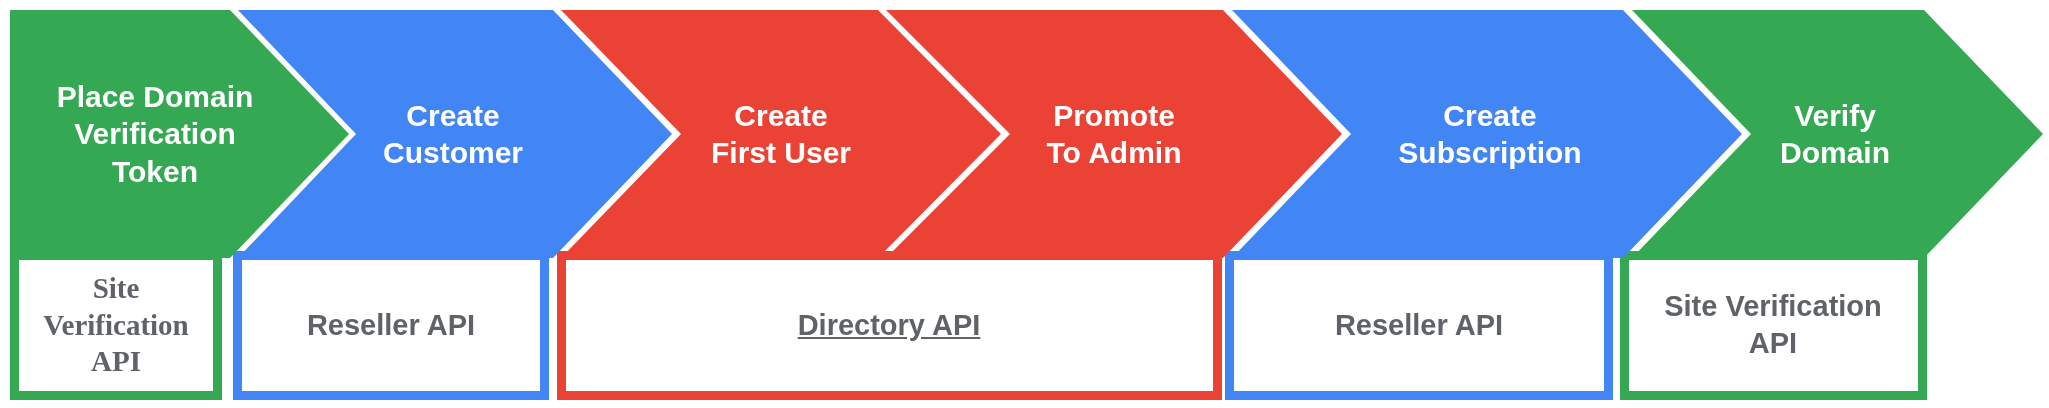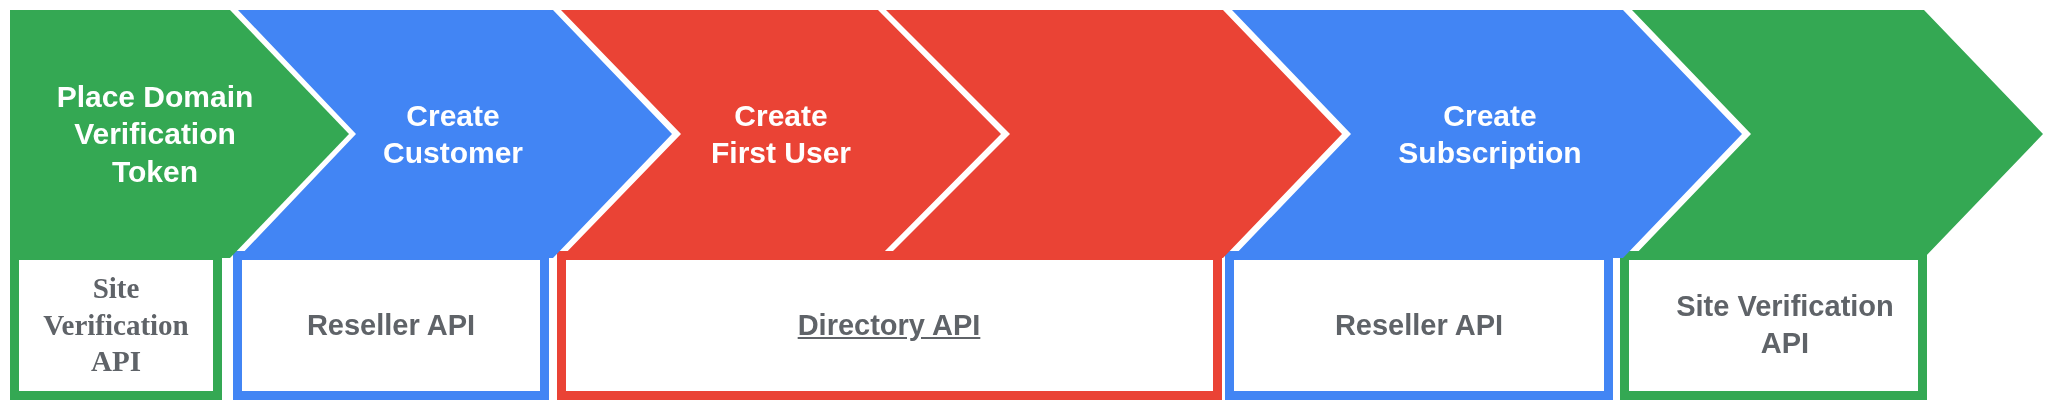--- a/index.html
+++ b/index.html
@@ -62,25 +62,29 @@
     </g>
   </svg>
 
   <div class="label step-label" style="left:5px;    width:300px;">Place Domain
 Verification
 Token</div>
   <div class="label step-label" style="left:303px;  width:300px;">Create
 Customer</div>
   <div class="label step-label" style="left:631px;  width:300px;">Create
 First User</div>
+  <div class="label step-label" style="left:964px;  width:300px;">Promote
+To Admin</div>
   <div class="label step-label" style="left:1340px; width:300px;">Create
 Subscription</div>
+  <div class="label step-label" style="left:1685px; width:300px;">Verify
+Domain</div>
 
   <div class="label api-label" style="left:19px;   width:194px;font-family:Liberation Serif, serif;">Site
 Verification
 API</div>
   <div class="label api-label" style="left:242px;  width:298px;">Reseller API</div>
   <div class="label api-label" style="left:566px;  width:646px;text-decoration:underline;">Directory API</div>
   <div class="label api-label" style="left:1234px; width:370px;">Reseller API</div>
-  <div class="label api-label" style="left:1629px; width:288px;padding-left:12px;">Site Verification
+  <div class="label api-label" style="left:1629px; width:288px;">Site Verification
 API</div>
 
 </div>
 
 </body></html>

